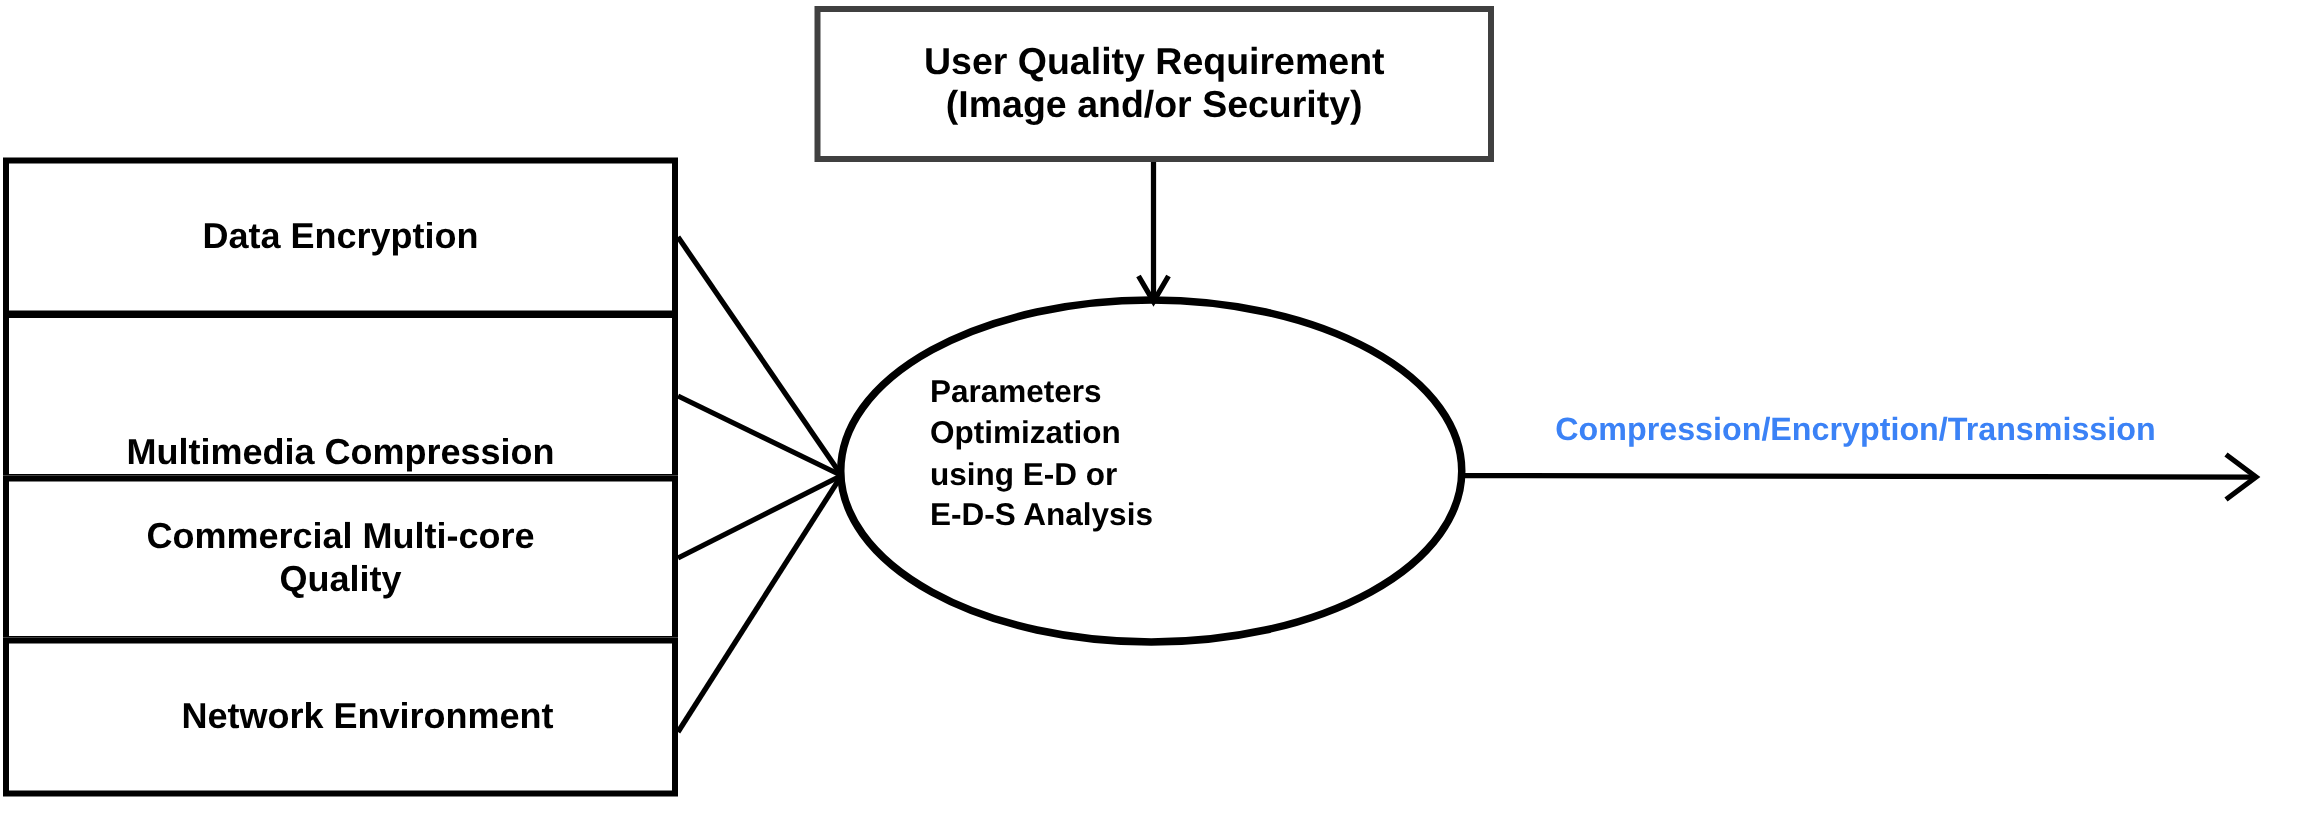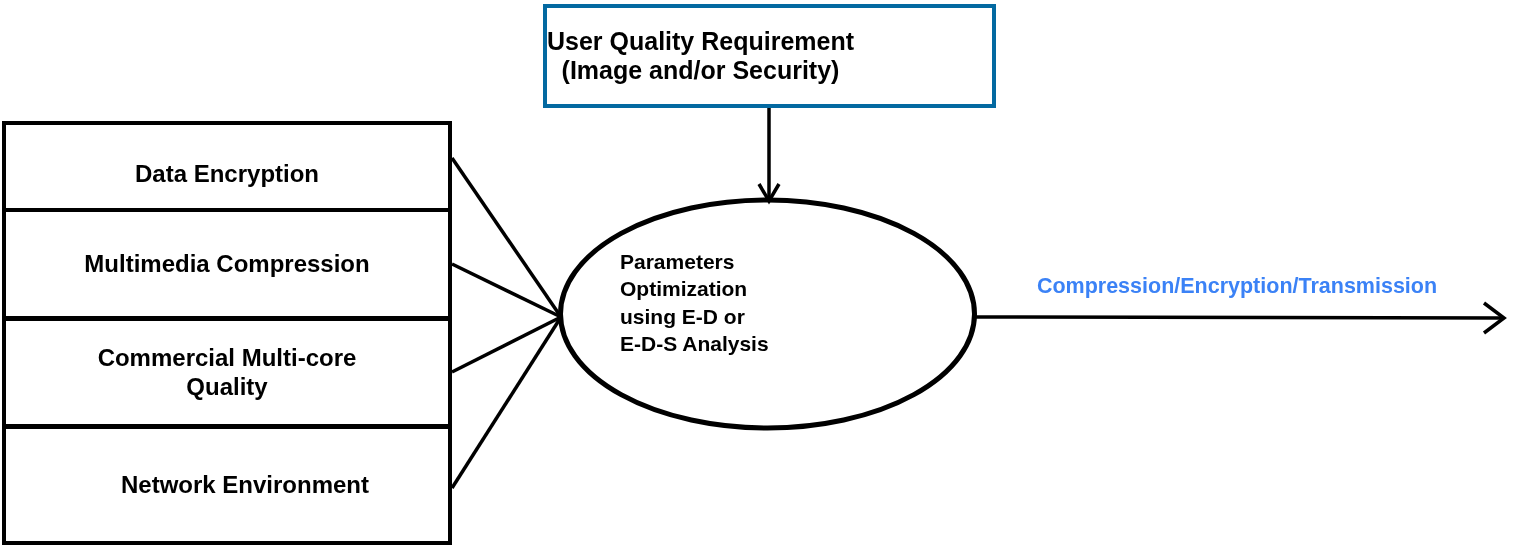--- a/index.html
+++ b/index.html
@@ -22,24 +22,24 @@
     position: absolute;
     left: 0;
     top: 0;
     width: 1532px;
     height: 547px;
   }
   .node-box {
     position: absolute;
     box-sizing: border-box;
     background: #ffffff;
-    border: 4px solid #0369a1;
+    border: 4px solid #404040;
     display: flex;
     align-items: center;
-    justify-content: flex-start;
+    justify-content: center;
     text-align: center;
   }
   .node-label {
     font-family: "Liberation Sans", sans-serif;
     font-weight: bold;
     color: #000000;
     line-height: 1.18;
     white-space: pre-line;
   }
   
@@ -68,24 +68,24 @@
     background: #ffffff;
     border: 4px solid #000000;
     display: flex;
     align-items: center;
     justify-content: center;
     text-align: center;
   }
   .stack-cell .node-label {
     font-size: 24px;
   }
-  #input-cell-0 { top: 16px;   height: 106px; }
-  #input-cell-1 { top: 103px; height: 112px; }
+  #input-cell-0 { top: 0px;   height: 106px; }
+  #input-cell-1 { top: 103px; height: 112px; align-items: flex-end; }
   #input-cell-2 { top: 212px; height: 111px; }
-  #input-cell-3 { top: 320px; height: 120px; padding-left: 36px; }
+  #input-cell-3 { top: 320px; height: 106px; padding-left: 36px; }
   
   #process-label {
     position: absolute;
     left: 620px;
     top: 248px;
     width: 300px;
     text-align: left;
     font-family: "Liberation Sans", sans-serif;
     font-weight: bold;
     font-size: 21px;

